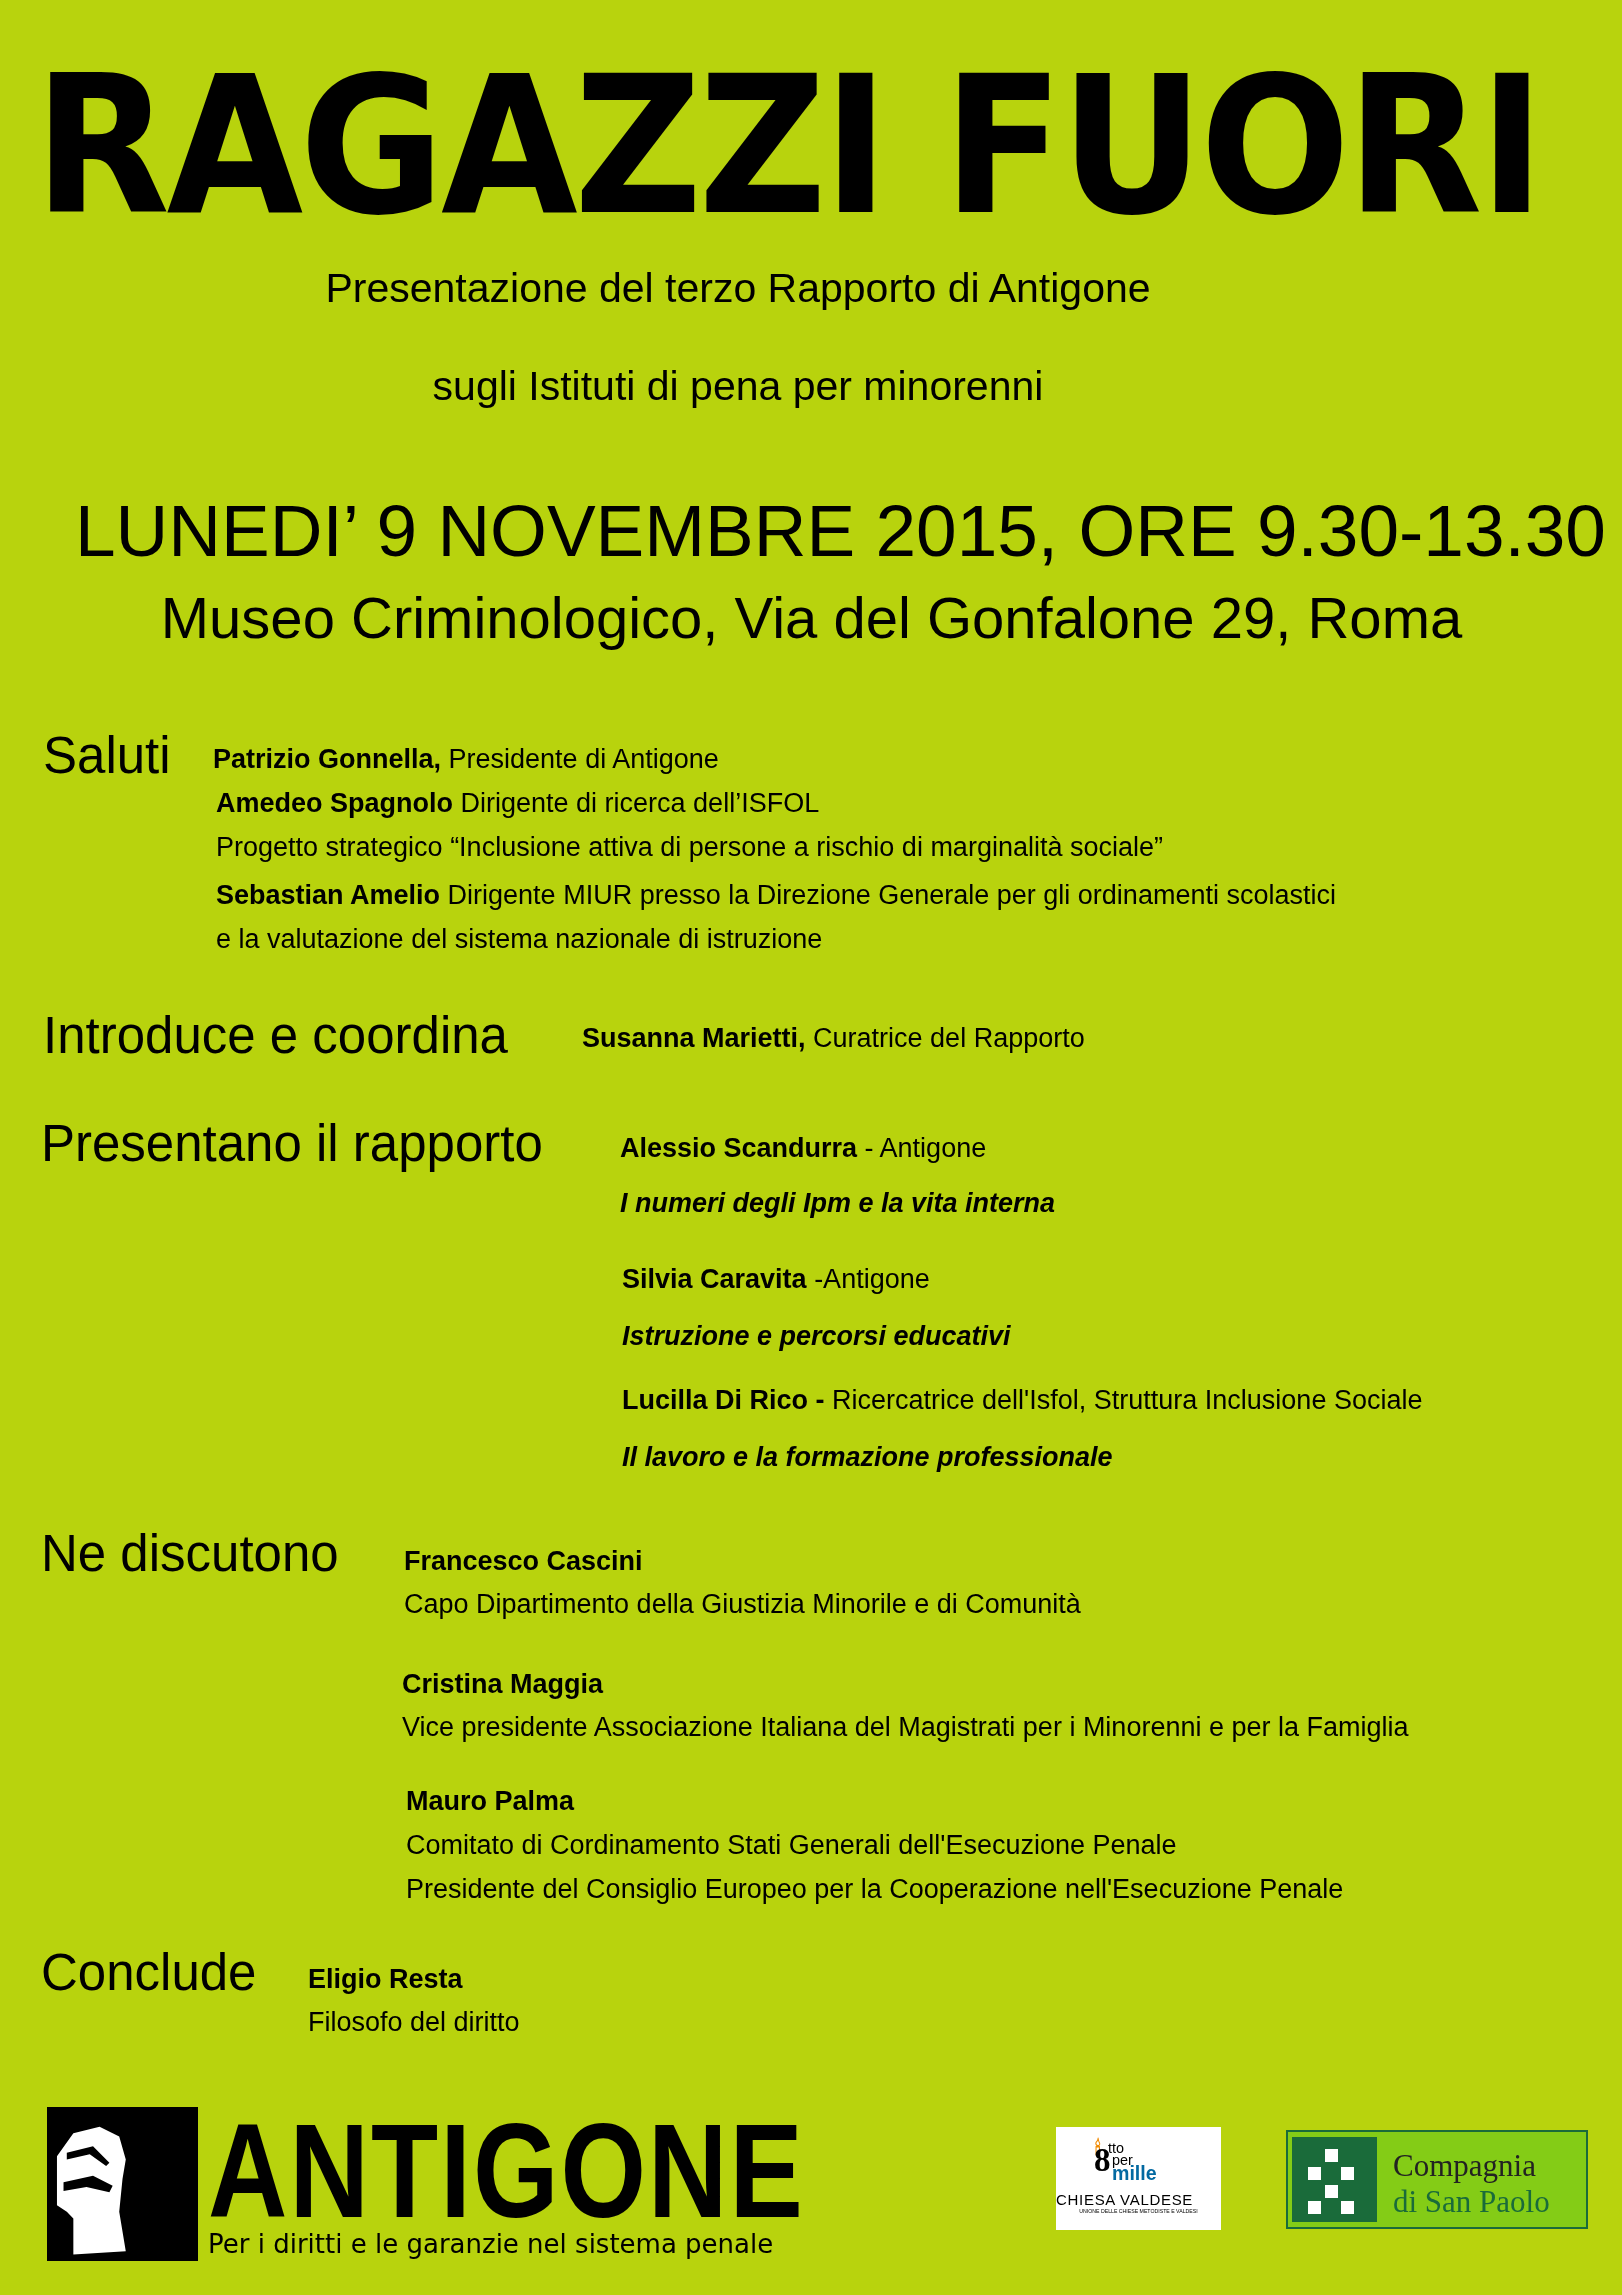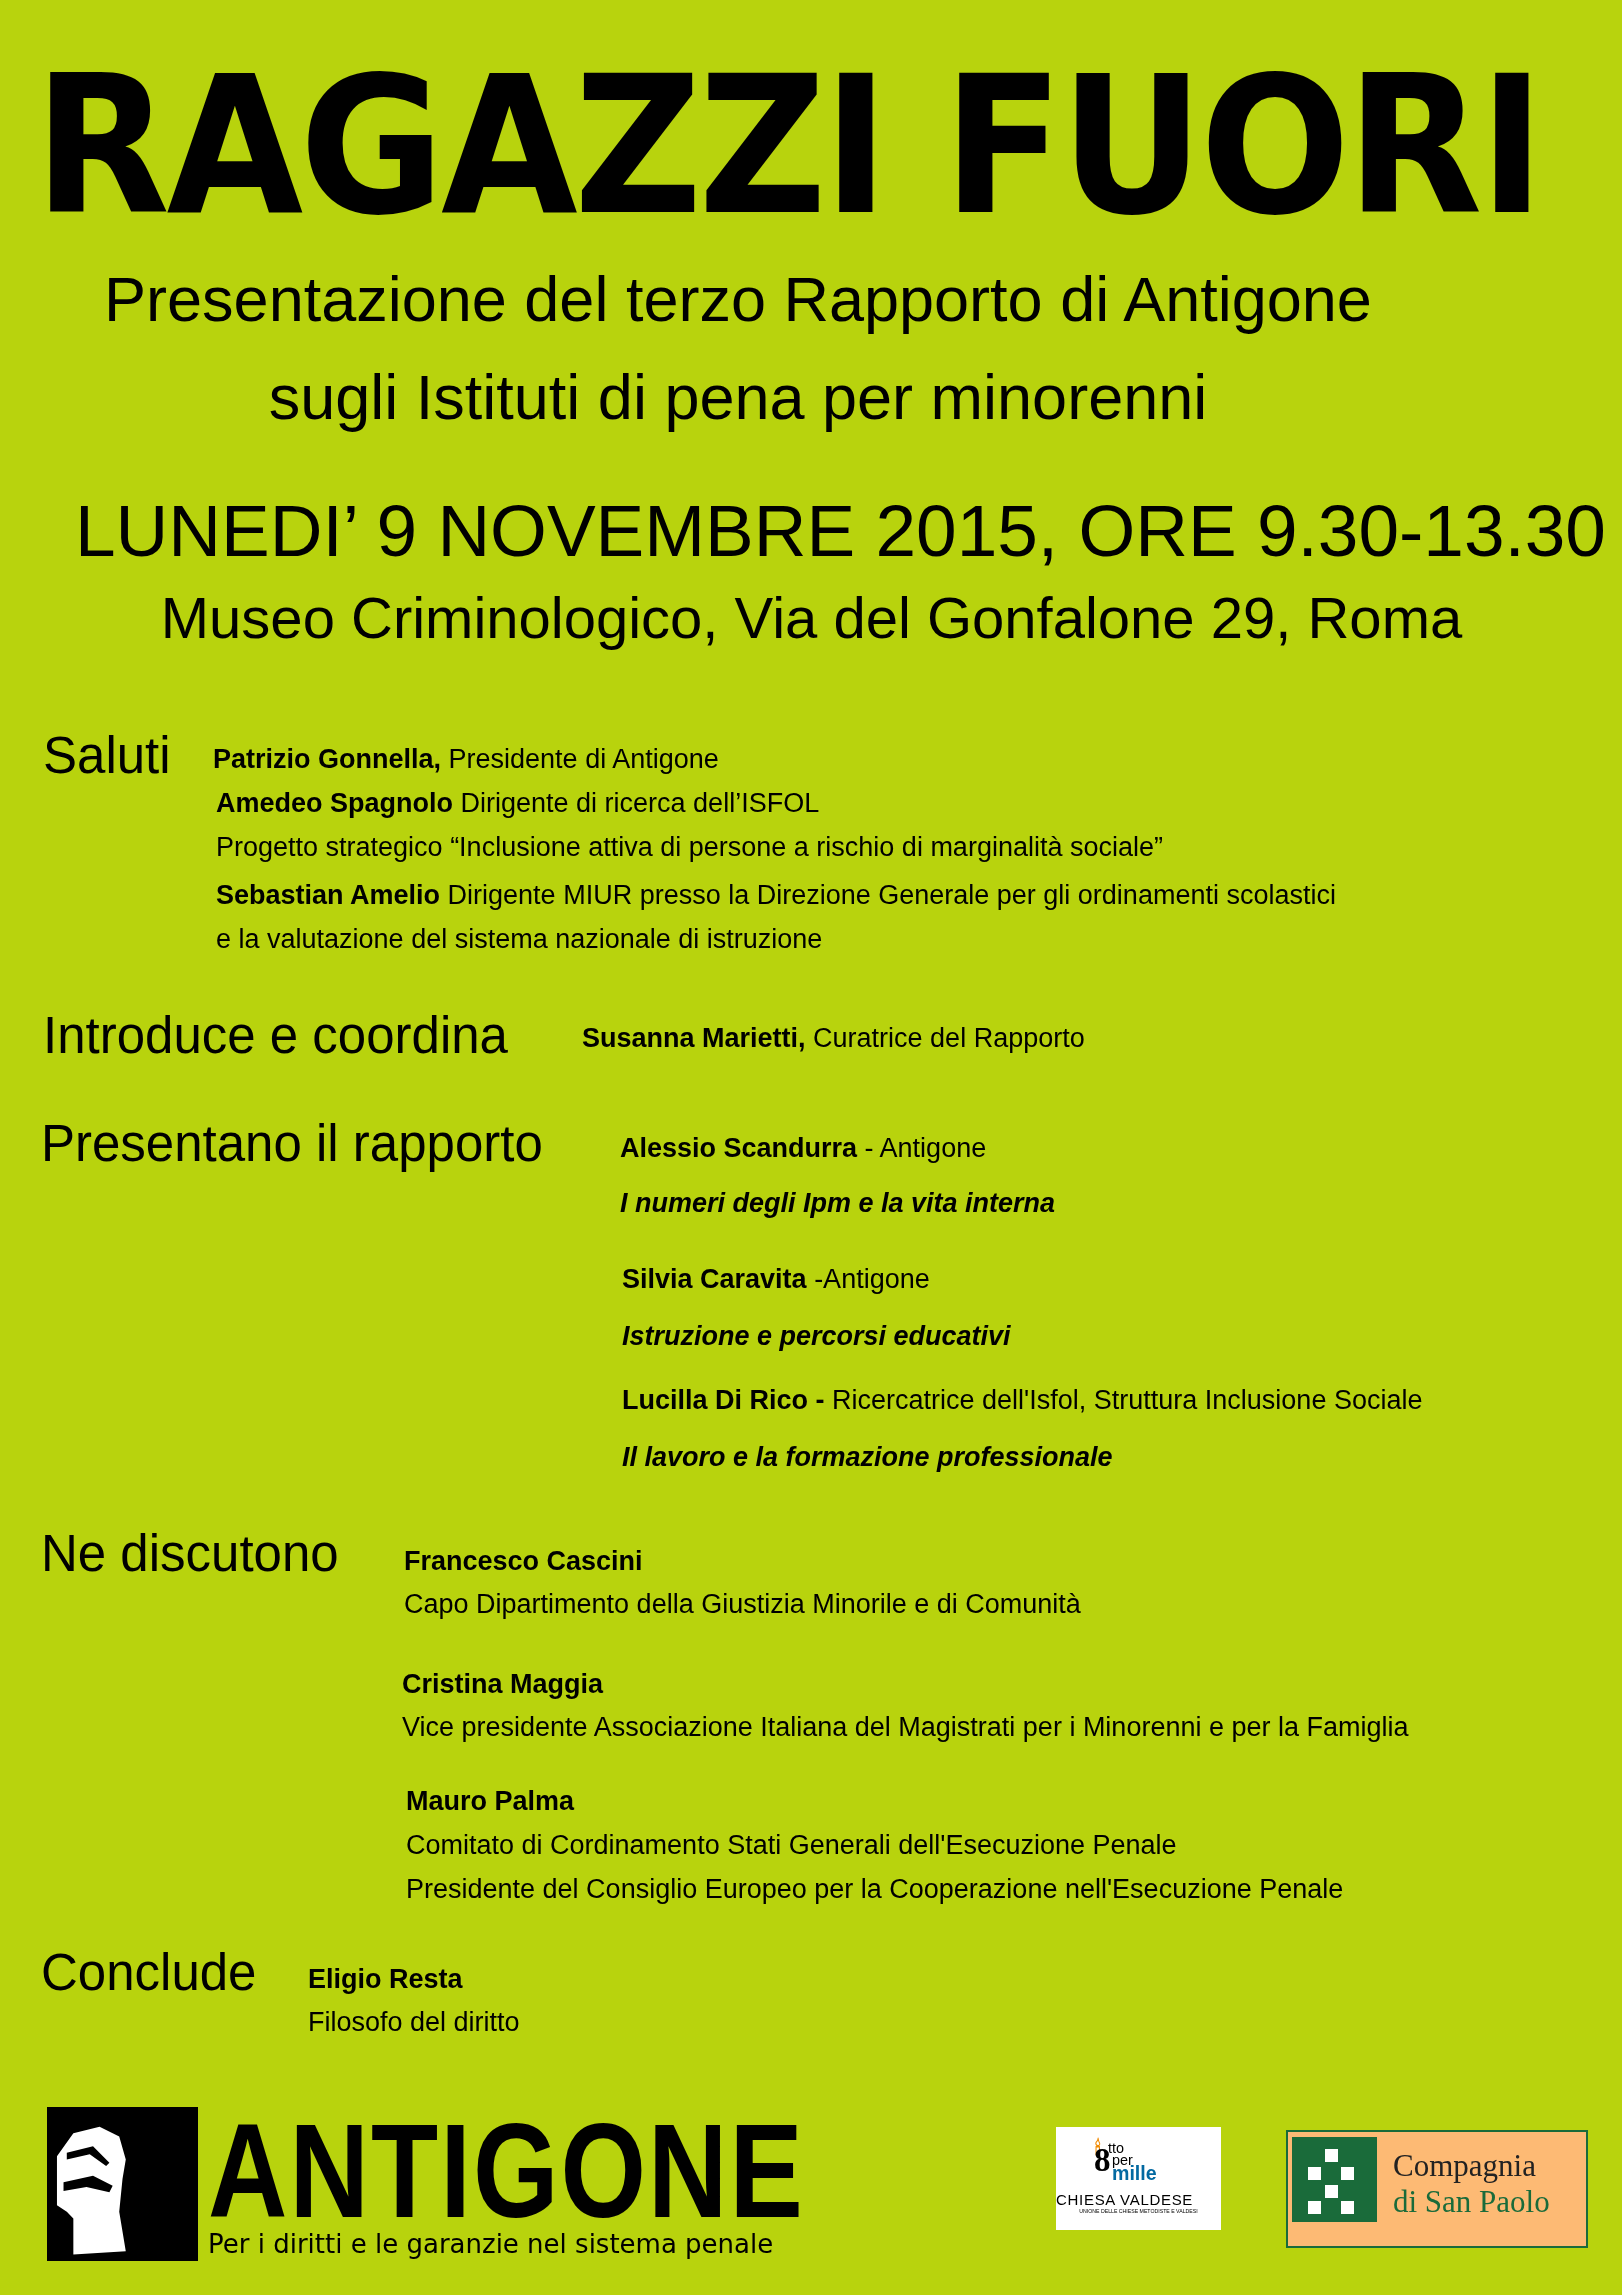--- a/index.html
+++ b/index.html
@@ -1,30 +1,30 @@
 <!DOCTYPE html>
 <html style="font-size:10.5px"><head>
 <meta charset="utf-8">
 <style>
   html,body{margin:0;padding:0;}
   body{width:1623px;height:2295px;background:#b8d30d;position:relative;overflow:hidden;font-family:"Liberation Sans",sans-serif;color:#000;}
   .abs{position:absolute;white-space:nowrap;}
   .title{left:34px;top:52px;font-size:190px;font-weight:bold;letter-spacing:-3.9px;line-height:1;transform:scaleX(0.93);transform-origin:left top;font-family:"DejaVu Sans",sans-serif;}
-  .sub{left:0;width:1476px;text-align:center;font-size:63px;line-height:1;}
+  .sub{left:0;width:1476px;text-align:center;font-size:41px;line-height:1;}
   .date{left:75px;top:494px;font-size:73px;line-height:1;}
   .venue{left:0;width:1623px;text-align:center;top:589px;font-size:58px;line-height:1;}
   .sec{font-size:51px;line-height:1;}
   .line{font-size:27px;line-height:1;}
   .b{font-weight:bold;}
   .i{font-style:italic;font-weight:bold;margin-top:12px;}
   .logo-box{left:47px;top:2107px;width:151px;height:154px;background:#000;}
   .antigone{left:208px;top:2104px;font-size:134px;font-weight:bold;line-height:1;letter-spacing:2.6px;transform:scaleX(0.82);transform-origin:left top;}
   .tagline{left:208px;top:2231px;font-size:26px;line-height:1;font-family:"DejaVu Sans",sans-serif;}
   .otto{left:1056px;top:2127px;width:165px;height:103px;background:#fff;}
-  .csp{left:1286px;top:2130px;width:302px;height:118px;background:#fdba74;border:2px solid #1a6b3a;box-sizing:border-box;}
+  .csp{left:1286px;top:2130px;width:302px;height:99px;background:#84cc16;border:2px solid #1a6b3a;box-sizing:border-box;}
 </style>
 </head>
 <body>
 
 <div class="abs title">RAGAZZI FUORI</div>
 <div class="abs sub" style="top:268px">Presentazione del terzo Rapporto di Antigone</div>
 <div class="abs sub" style="top:366px">sugli Istituti di pena per minorenni</div>
 <div class="abs date">LUNEDI’ 9 NOVEMBRE 2015, ORE 9.30-13.30</div>
 <div class="abs venue">Museo Criminologico, Via del Gonfalone 29, Roma</div>
 

